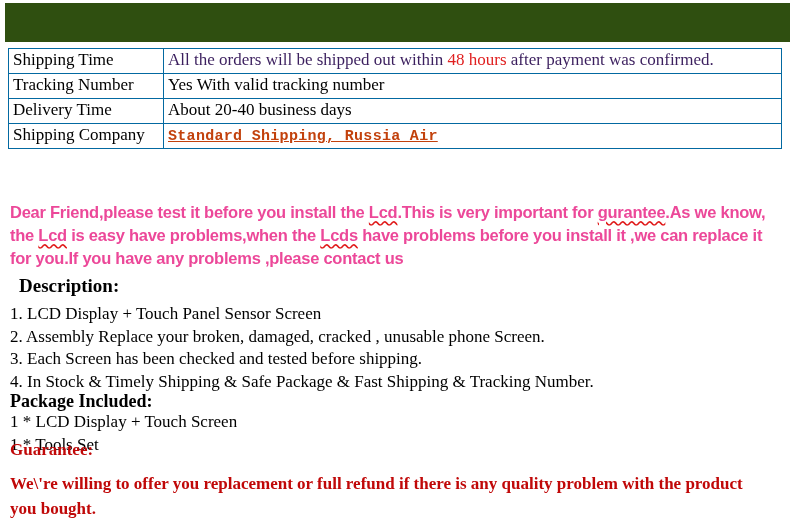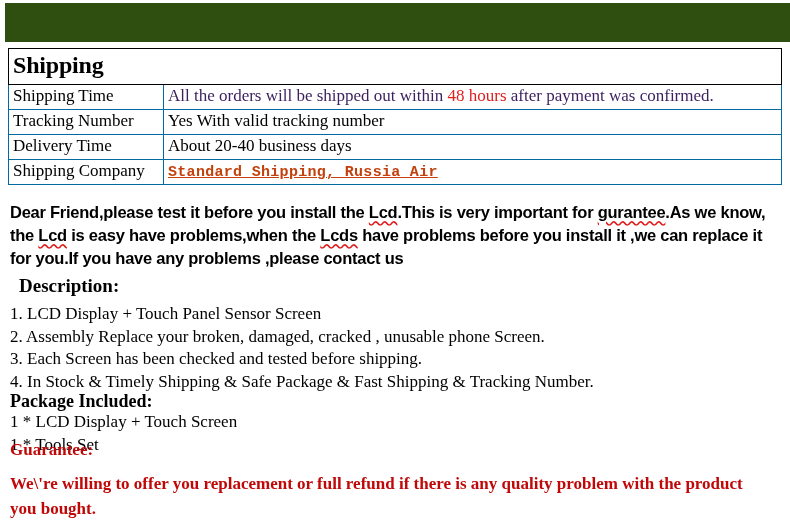--- a/index.html
+++ b/index.html
@@ -61,21 +61,21 @@
 
   
   .warn{
     position:absolute;
     left:10px;top:201px;
     width:768px;
     font-family:"Liberation Sans", sans-serif;
     font-weight:bold;
     font-size:16.5px;
     line-height:23px;
-    color:#000000;
+    color:#ec4899;
     letter-spacing:-0.25px;
   }
   .sq{
     text-decoration:underline;
     text-decoration-style:wavy;
     text-decoration-color:#e01b1b;
     text-underline-offset:2px;
   }
 
   
@@ -132,23 +132,20 @@
 
   <div class="banner"></div>
 
   <table class="ship-table">
     <colgroup>
         <col class="col-label">
         <col>
       </colgroup>
     <tbody>
       <tr>
-        <td class="head-cell" colspan="2">Shipping</td>
-      </tr>
-      <tr>
         <td>Shipping Time</td>
         <td><span class="val">All the orders will be shipped out within </span><span class="val-red">48 hours</span><span class="val"> after payment was confirmed.</span></td>
       </tr>
       <tr>
         <td>Tracking Number</td>
         <td class="val">Yes With valid tracking number</td>
       </tr>
       <tr>
         <td>Delivery Time</td>
         <td class="val">About 20-40 business days</td>

